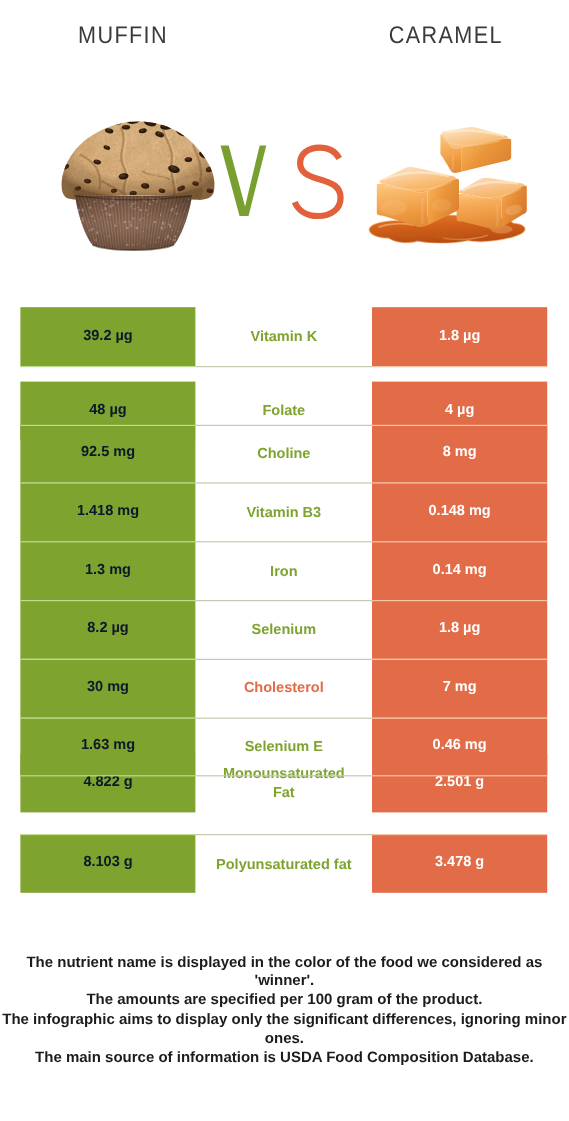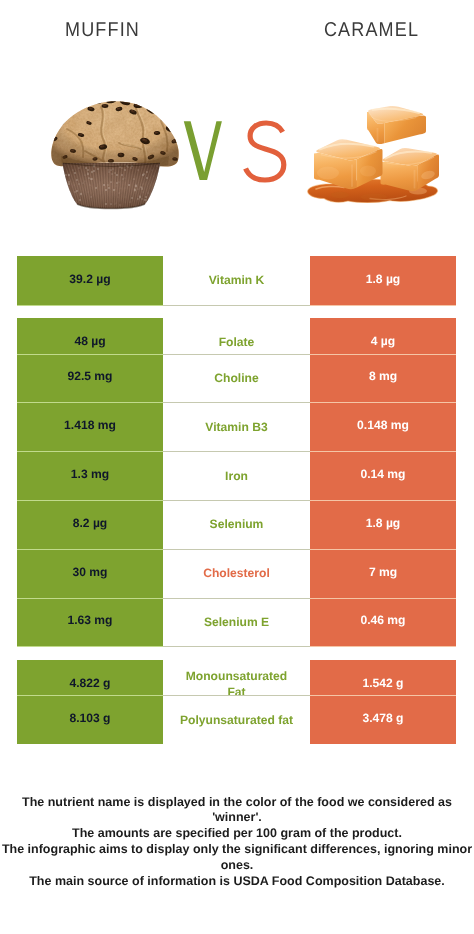--- a/index.html
+++ b/index.html
@@ -472,24 +472,24 @@
       <div class="table-row" style="top: 341.6px;">
         <div class="cell left-cell">1.63 mg</div>
         <div class="cell mid-cell">Selenium E</div>
         <div class="cell right-cell">0.46 mg</div>
       </div>
       <div class="rowsep" style="top: 341.6px;">
         <i class="sl"></i>
         <i class="sm"></i>
         <i class="sr"></i>
       </div>
-      <div class="table-row" style="top: 404px;">
+      <div class="table-row" style="top: 372px;">
         <div class="cell left-cell">4.822 g</div>
         <div class="cell mid-cell">Monounsaturated Fat</div>
-        <div class="cell right-cell">1.542 g</div>
+        <div class="cell right-cell">2.501 g</div>
       </div>
       <div class="rowsep" style="top: 390.4px;">
         <i class="sl"></i>
         <i class="sm"></i>
         <i class="sr"></i>
       </div>
       <div class="table-row" style="top: 439.2px;">
         <div class="cell left-cell">8.103 g</div>
         <div class="cell mid-cell">Polyunsaturated fat</div>
         <div class="cell right-cell">3.478 g</div>

